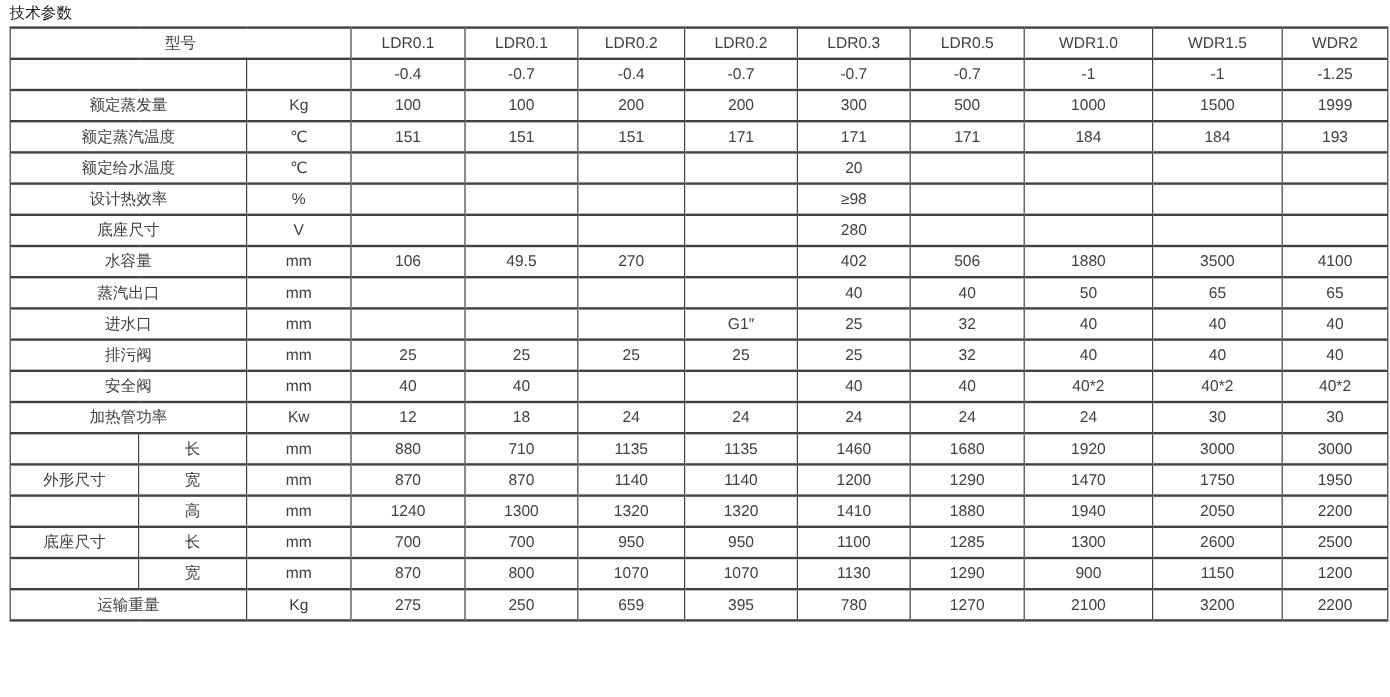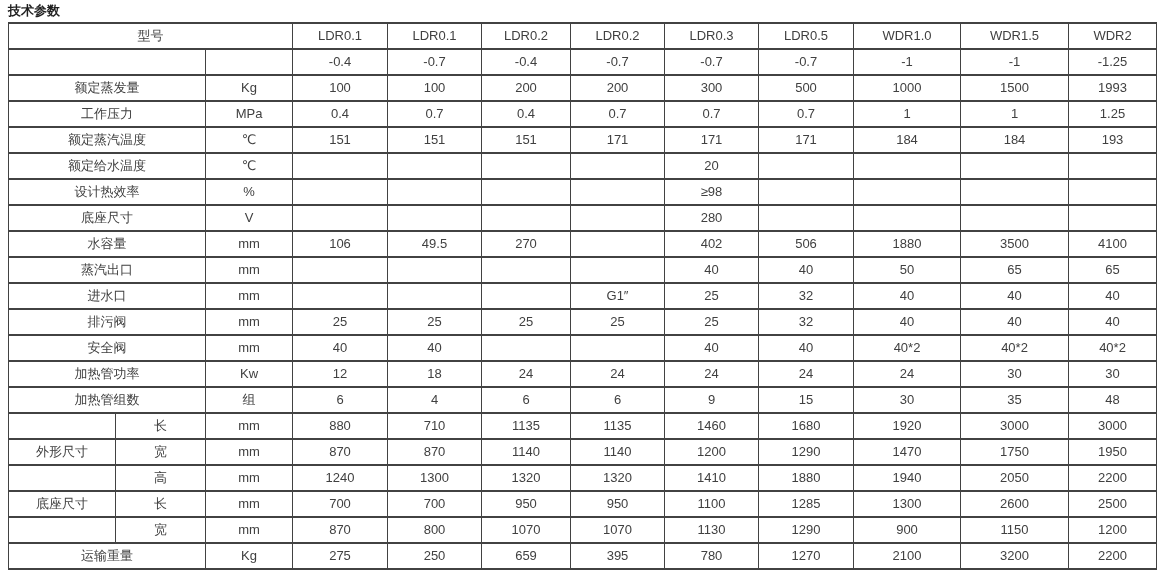--- a/index.html
+++ b/index.html
@@ -9,21 +9,21 @@
     font-family: "Liberation Sans", "DejaVu Sans", sans-serif;
   }
   .page {
     width: 1158px;
     height: 581px;
     background: #ffffff;
     box-sizing: border-box;
   }
   .page-title {
     font-size: 13px;
-    font-weight: bold;
+    font-weight: normal;
     color: #1f1f1f;
     padding: 3px 0 3px 8px;
     line-height: 16px;
   }
   table.spec {
     border-collapse: collapse;
     table-layout: fixed;
     width: 1148px;
     margin-left: 8px;
   }
@@ -93,34 +93,21 @@
           <td colspan="2">额定蒸发量</td>
           <td>Kg</td>
           <td>100</td>
           <td>100</td>
           <td>200</td>
           <td>200</td>
           <td>300</td>
           <td>500</td>
           <td>1000</td>
           <td>1500</td>
-          <td>1993</td>
-        </tr>
-        <tr>
-          <td colspan="2">工作压力</td>
-          <td>MPa</td>
-          <td>0.4</td>
-          <td>0.7</td>
-          <td>0.4</td>
-          <td>0.7</td>
-          <td>0.7</td>
-          <td>0.7</td>
-          <td>1</td>
-          <td>1</td>
-          <td>1.25</td>
+          <td>1999</td>
         </tr>
         <tr>
           <td colspan="2">额定蒸汽温度</td>
           <td>℃</td>
           <td>151</td>
           <td>151</td>
           <td>151</td>
           <td>171</td>
           <td>171</td>
           <td>171</td>
@@ -239,33 +226,20 @@
           <td>18</td>
           <td>24</td>
           <td>24</td>
           <td>24</td>
           <td>24</td>
           <td>24</td>
           <td>30</td>
           <td>30</td>
         </tr>
         <tr>
-          <td colspan="2">加热管组数</td>
-          <td>组</td>
-          <td>6</td>
-          <td>4</td>
-          <td>6</td>
-          <td>6</td>
-          <td>9</td>
-          <td>15</td>
-          <td>30</td>
-          <td>35</td>
-          <td>48</td>
-        </tr>
-        <tr>
           <td></td>
           <td>长</td>
           <td>mm</td>
           <td>880</td>
           <td>710</td>
           <td>1135</td>
           <td>1135</td>
           <td>1460</td>
           <td>1680</td>
           <td>1920</td>

